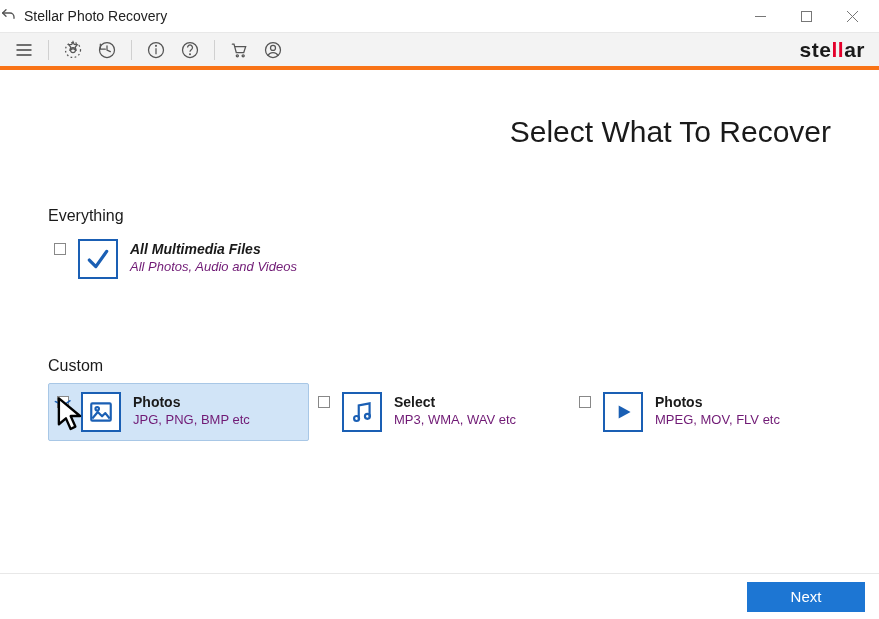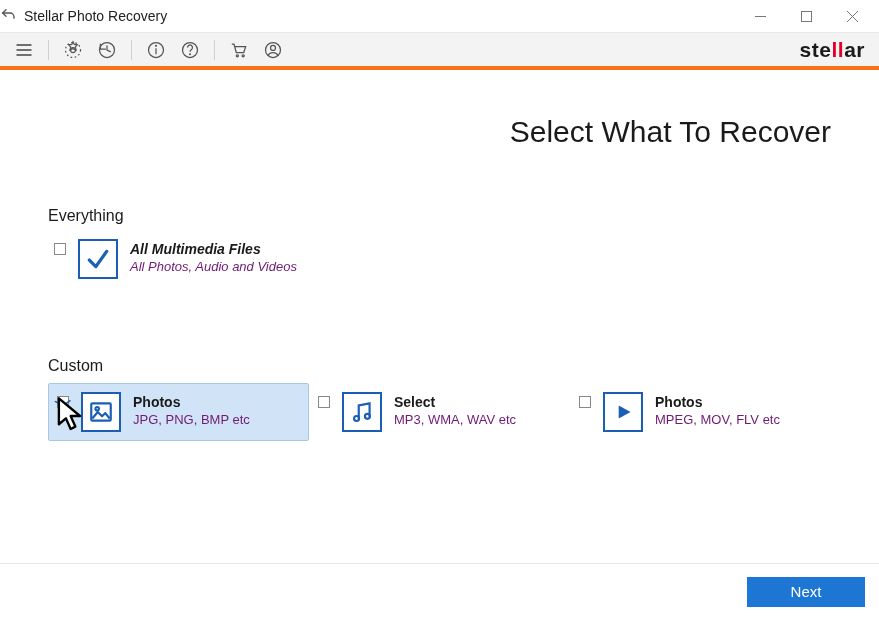--- a/index.html
+++ b/index.html
@@ -158,21 +158,21 @@
     padding: 8px 8px 8px 8px;
   }
   .custom-card.selected {
     background: #d1e4f7;
     border-color: #a8c7e6;
   }
 
   .footer {
     position: absolute;
     left: 0; right: 0; bottom: 0;
-    height: 56px;
+    height: 46px;
     border-top: 1px solid #e8e8e8;
     display: flex;
     align-items: center;
     justify-content: flex-end;
     padding: 0 14px;
     background: #fff;
   }
   .next-btn {
     background: #1d76d3;
     color: #fff;

